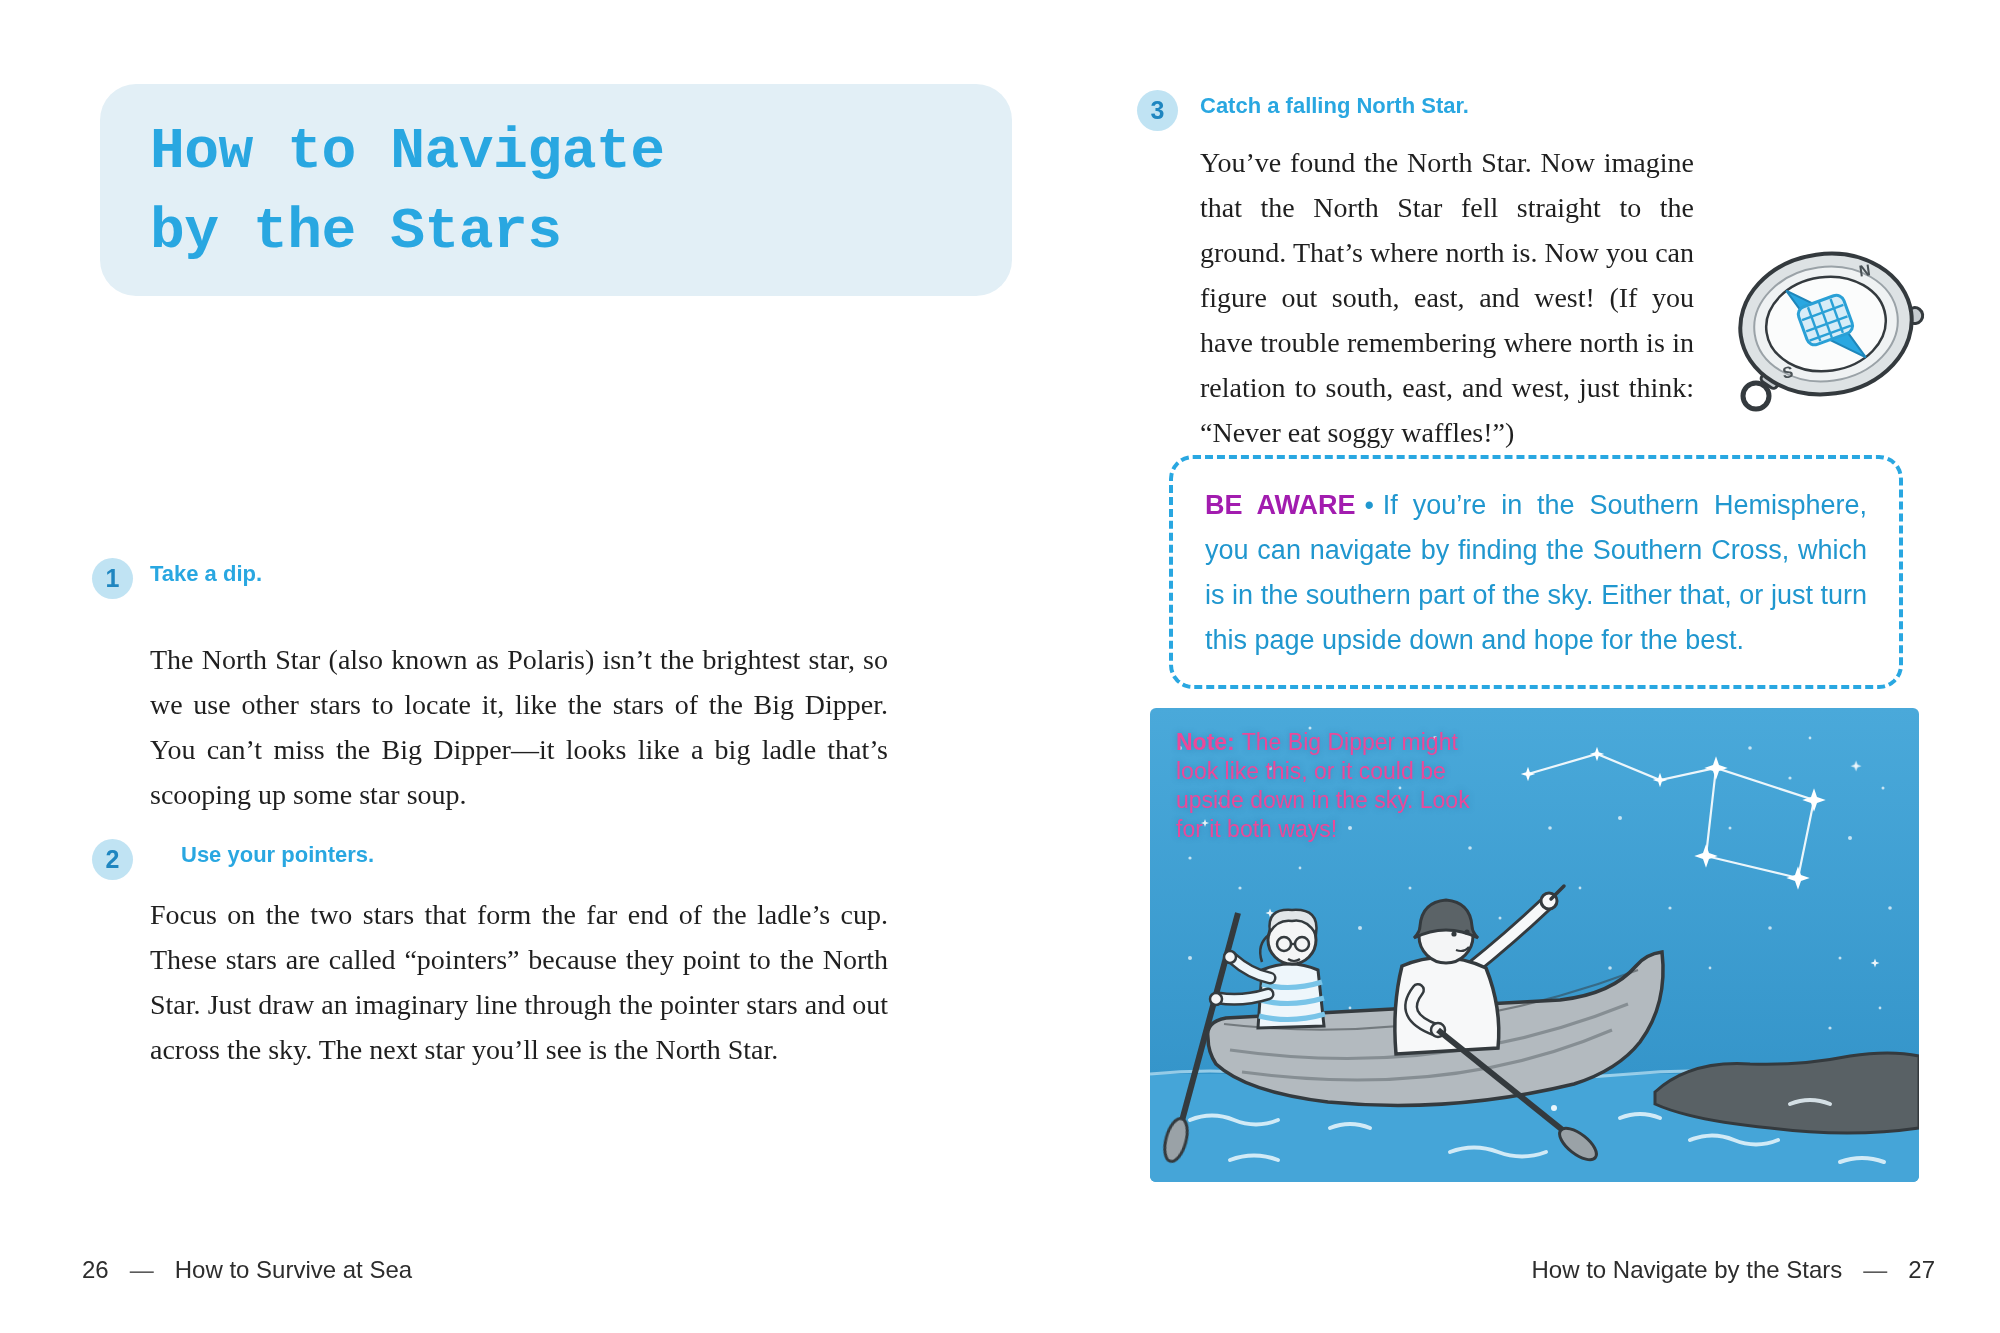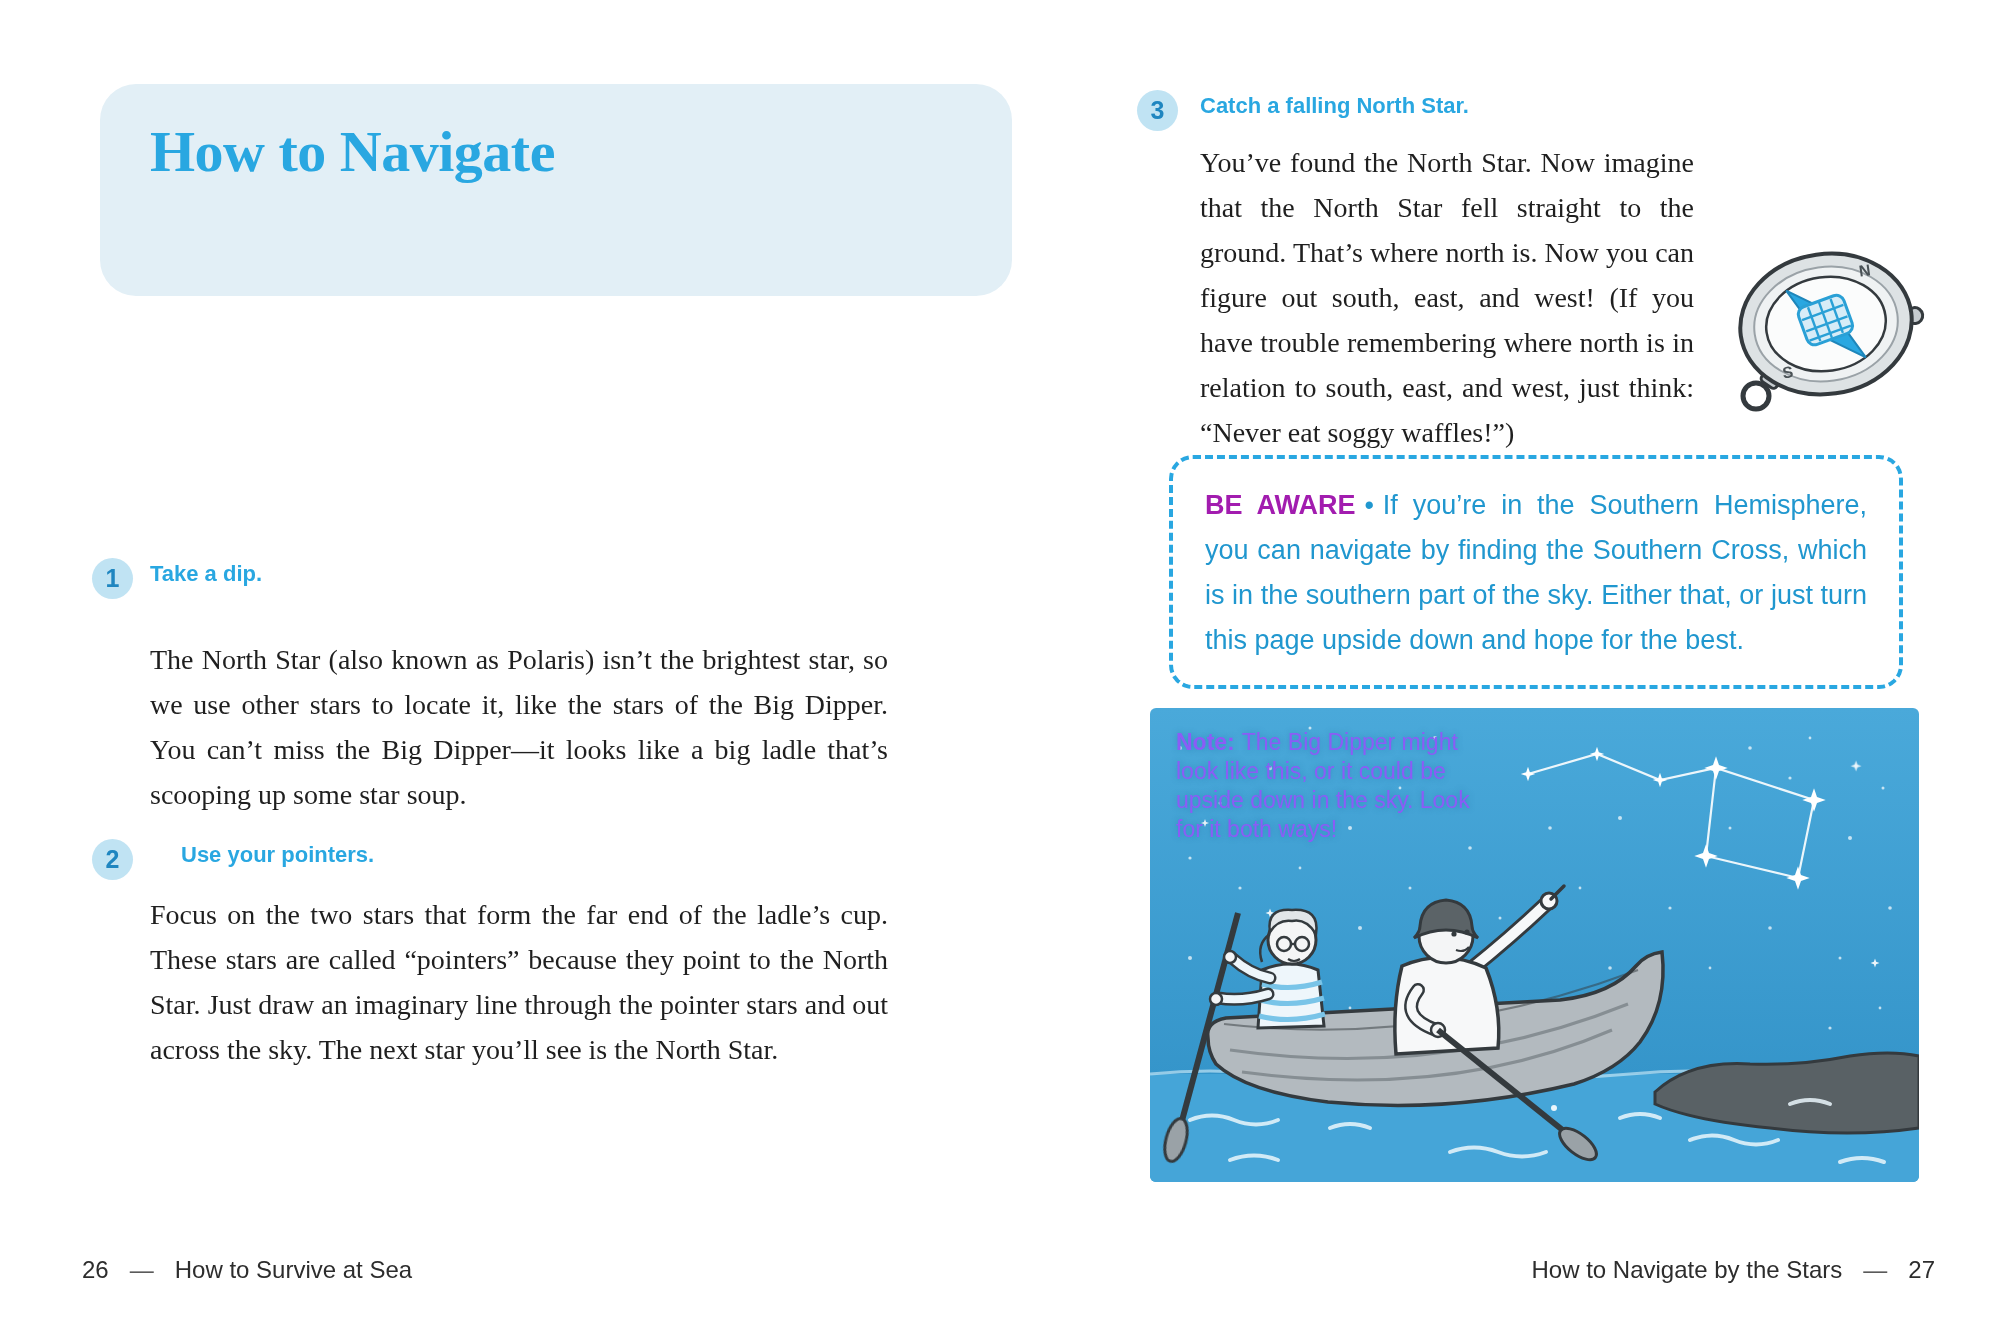--- a/index.html
+++ b/index.html
@@ -3,21 +3,21 @@
 <meta charset="utf-8">
 <style>
   * { margin:0; padding:0; box-sizing:border-box; }
   html, body { background:#ffffff; }
   body { width:2000px; height:1333px; font-family:"Liberation Serif", serif; color:#1f1f1f; }
   .spread { position:relative; width:2000px; height:1333px; overflow:hidden; background:#ffffff; }
 
   
   .title-block { position:absolute; left:100px; top:84px; width:912px; height:212px;
                  background:#e2eff6; border-radius:36px; }
-  .title-text { position:absolute; left:150px; top:112px; font-family:Liberation Serif, serif;
+  .title-text { position:absolute; left:150px; top:112px; font-family:Liberation Mono, monospace;
                 font-weight:bold; font-size:58px; line-height:80px; color:#29a7e1; letter-spacing:-0.5px; }
 
   .body-copy { font-size:28px; line-height:45px; text-align:justify; color:#1f1f1f; }
   .intro { position:absolute; left:150px; top:328px; width:738px; }
 
   .step-circle { position:absolute; width:41px; height:41px; border-radius:50%;
                  background:#c0e3f3; color:#1f86c0; font-family:"Liberation Sans", sans-serif;
                  font-weight:bold; font-size:25px; display:flex; align-items:center; justify-content:center; }
   .step-heading { position:absolute; font-family:"Liberation Sans", sans-serif; font-weight:bold;
                   font-size:22px; color:#29a7e1; }
@@ -44,33 +44,34 @@
 
   .be-aware { position:absolute; left:1169px; top:455px; width:734px;
               border:4px dashed #29a7e1; border-radius:24px; padding:24px 32px 22px 32px;
               font-family:"Liberation Sans", sans-serif; font-size:27px; line-height:45px;
               color:#2097cf; text-align:justify; }
   .ba-label { font-weight:bold; color:#a21caf; margin-right:9px; }
   .ba-sep { margin-right:9px; }
 
   .scene { position:absolute; left:1150px; top:708px; width:769px; height:474px; border-radius:6px; overflow:hidden; }
   .scene svg { display:block; }
-  .scene-note { position:absolute; left:26px; top:20px; width:295px; color:#8b5cf6;
+  .scene-note { position:absolute; left:26px; top:20px; width:295px; color:#ec4899;
                 font-family:"Liberation Sans", sans-serif; font-size:23px; line-height:29px;
                 text-shadow:0 0 6px rgba(30,110,160,0.45); }
   .note-label { font-weight:bold; margin-right:7px; }
 </style>
 </head>
 <body>
 
 <div class="spread">
 
   <div class="title-block"></div>
   <div class="title-text">
     <div>How to Navigate</div>
+    <div>by the Stars</div>
   </div>
 
 
   <div class="step-circle" id="circle1">1</div>
   <div class="step-heading" id="h1">Take a dip.</div>
   <p class="step-body body-copy" id="body1">The North Star (also known as Polaris) isn’t the brightest star, so we use other stars to locate it, like the stars of the Big Dipper. You can’t miss the Big Dipper—it looks like a big ladle that’s scooping up some star soup.</p>
 
   <div class="step-circle" id="circle2">2</div>
   <div class="step-heading" id="h2">Use your pointers.</div>
   <p class="step-body body-copy" id="body2">Focus on the two stars that form the far end of the ladle’s cup. These stars are called “pointers” because they point to the North Star. Just draw an imaginary line through the pointer stars and out across the sky. The next star you’ll see is the North Star.</p>

